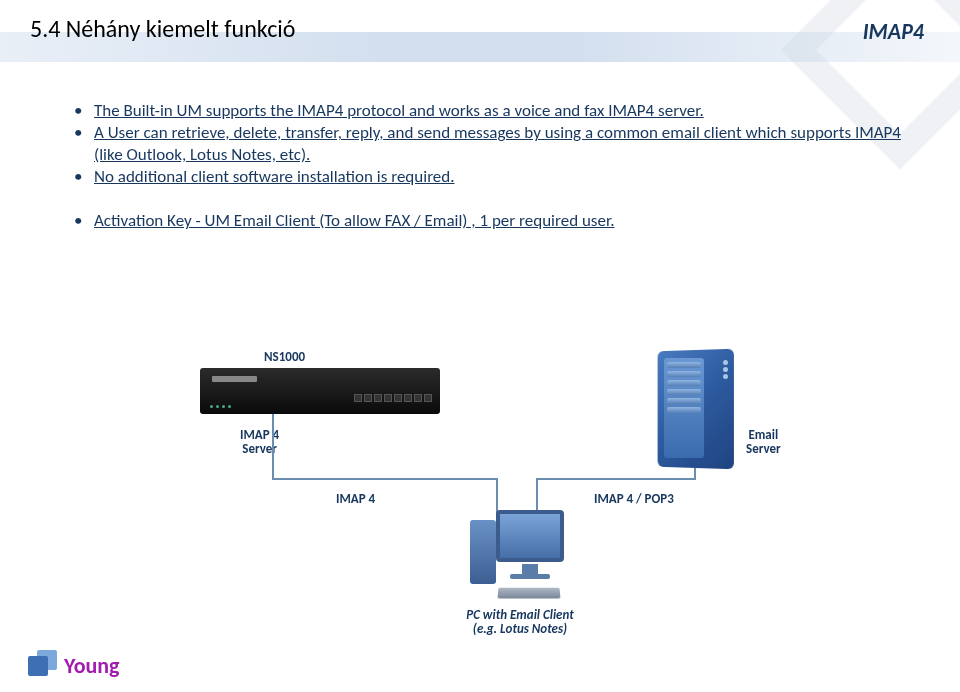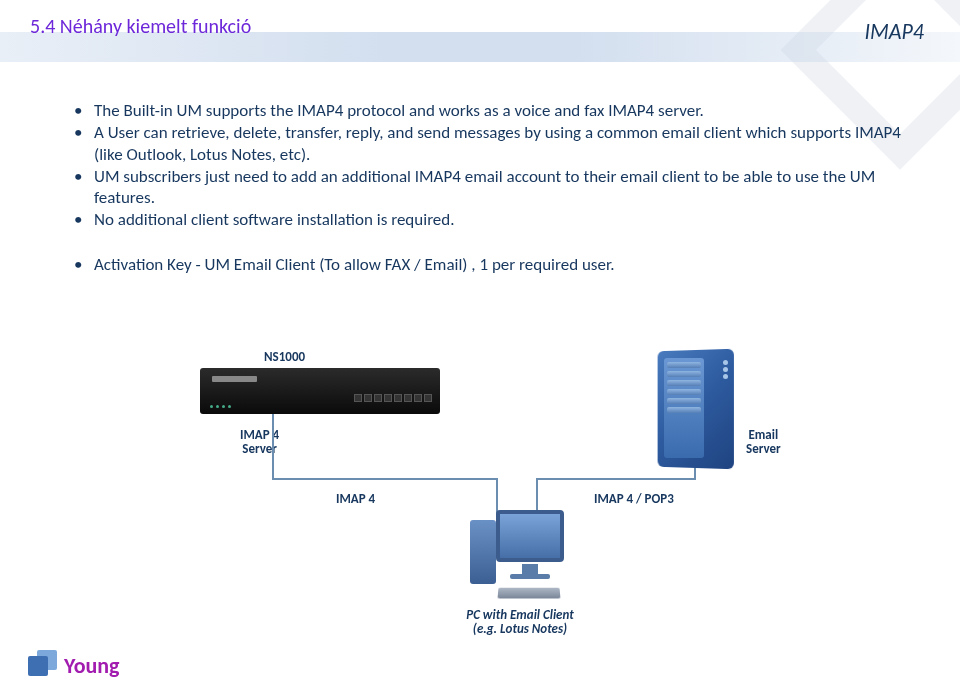--- a/index.html
+++ b/index.html
@@ -26,40 +26,41 @@
     width: 180px;
     height: 180px;
     opacity: 0.07;
     transform: rotate(45deg);
   }
   .watermark svg { width: 100%; height: 100%; }
   .title {
     position: absolute;
     top: 14px;
     left: 30px;
-    font-size: 20px;
-    color: #6d28d9;
+    font-size: 24px;
+    color: #000000;
   }
   .tag {
     position: absolute;
     top: 18px;
     right: 36px;
     font-size: 22px;
-    font-weight: normal;
+    font-weight: bold;
     font-style: italic;
     color: #17375e;
     margin-left: 8px;
   }
   .content {
     position: absolute;
     top: 100px;
     left: 74px;
     width: 830px;
     font-size: 17px;
     color: #17375e;
+    text-decoration: underline;
   }
   .content ul { list-style: none; }
   .content li {
     position: relative;
     padding-left: 20px;
     line-height: 1.25;
     margin-bottom: 1px;
   }
   .content li::before {
     content: "•";
@@ -256,21 +257,20 @@
 
 <div class="header-bg"></div>
 
 <div class="title">5.4 Néhány kiemelt funkció</div>
 <div class="tag">IMAP4</div>
 
 <div class="content">
   <ul>
     <li>The Built-in UM supports the IMAP4 protocol and works as a voice and fax IMAP4 server.</li>
     <li>A User can retrieve, delete, transfer, reply, and send messages by using a common email client which supports IMAP4 (like Outlook, Lotus Notes, etc).</li>
-    <li>UM subscribers just need to add an additional IMAP4 email account to their email client to be able to use the UM features.</li>
     <li>No additional client software installation is required.</li>
   </ul>
   <div class="gap"></div>
   <ul>
     <li>Activation Key - UM Email Client (To allow FAX / Email) , 1 per required user.</li>
   </ul>
 </div>
 
 <div class="diagram">
   <div class="label ns-label">NS1000</div>

